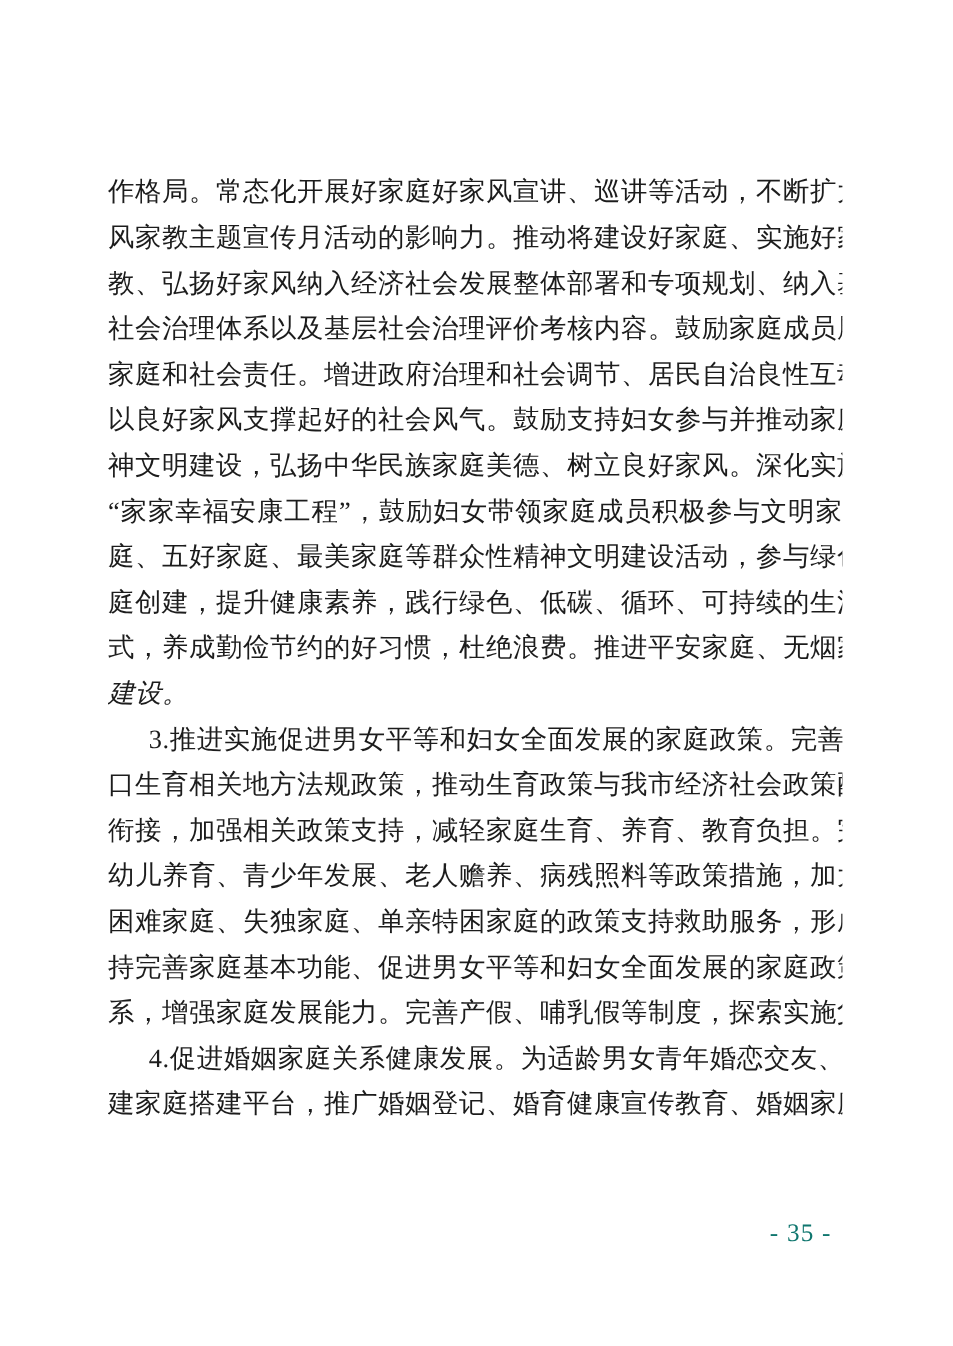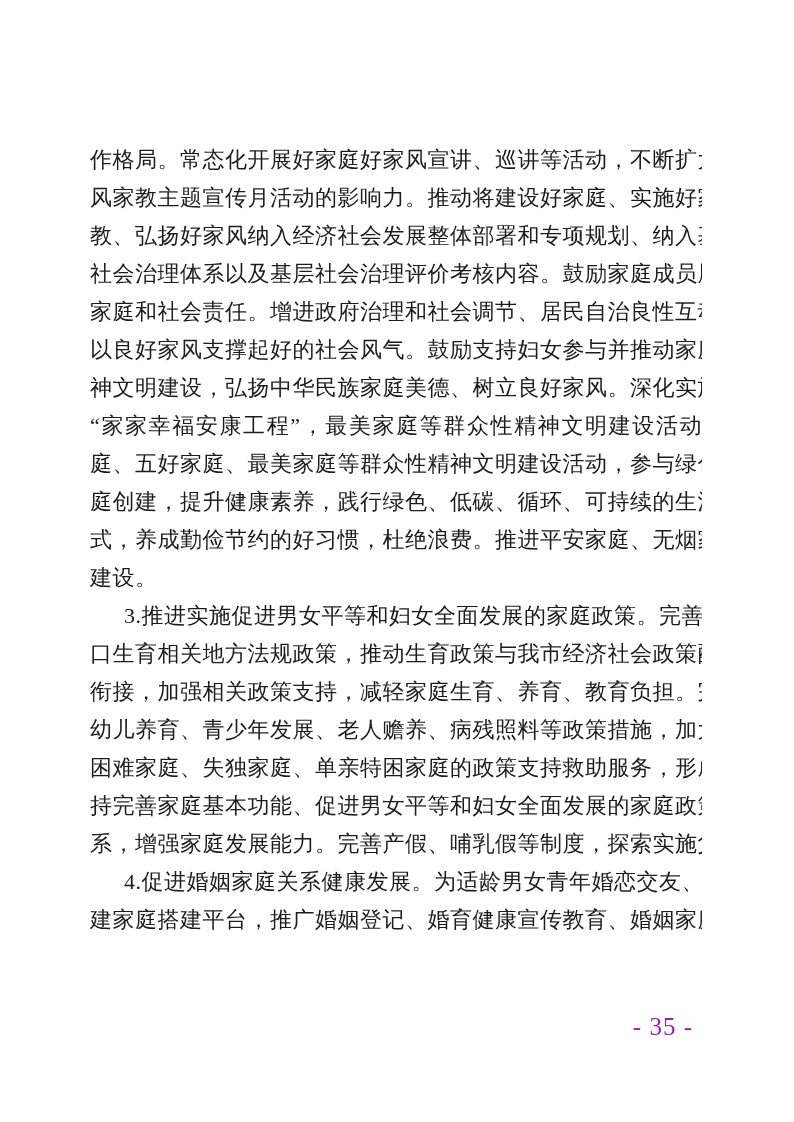--- a/index.html
+++ b/index.html
@@ -29,49 +29,50 @@
     letter-spacing: 0.5px;
     white-space: nowrap;
     text-align: justify;
     text-align-last: justify;
     -moz-text-align-last: justify;
     overflow: hidden;
   }
   .line.short {
     text-align: left;
     text-align-last: left;
+    font-style: italic;
     -moz-text-align-last: left;
   }
   .line.indent {
     padding-left: 34px;
   }
   .page-number {
     position: absolute;
     top: 1012px;
     right: 101px;
-    font-size: 25px;
+    font-size: 21px;
     line-height: 30px;
     letter-spacing: 1px;
-    color: #a21caf;
+    color: #0f766e;
     text-align: center;
   }
 </style>
 </head>
 <body>
 
 <div class="page">
   <div class="body-text">
     <div class="line">作格局。常态化开展好家庭好家风宣讲、巡讲等活动，不断扩大家</div>
     <div class="line">风家教主题宣传月活动的影响力。推动将建设好家庭、实施好家</div>
     <div class="line">教、弘扬好家风纳入经济社会发展整体部署和专项规划、纳入基层</div>
     <div class="line">社会治理体系以及基层社会治理评价考核内容。鼓励家庭成员履行</div>
     <div class="line">家庭和社会责任。增进政府治理和社会调节、居民自治良性互动，</div>
     <div class="line">以良好家风支撑起好的社会风气。鼓励支持妇女参与并推动家庭精</div>
     <div class="line">神文明建设，弘扬中华民族家庭美德、树立良好家风。深化实施</div>
-    <div class="line">“家家幸福安康工程”，最美家庭等群众性精神文明建设活动</div>
+    <div class="line">“家家幸福安康工程”，鼓励妇女带领家庭成员积极参与文明家</div>
     <div class="line">庭、五好家庭、最美家庭等群众性精神文明建设活动，参与绿色家</div>
     <div class="line">庭创建，提升健康素养，践行绿色、低碳、循环、可持续的生活方</div>
     <div class="line">式，养成勤俭节约的好习惯，杜绝浪费。推进平安家庭、无烟家庭</div>
     <div class="line short">建设。</div>
     <div class="line indent">3.推进实施促进男女平等和妇女全面发展的家庭政策。完善人</div>
     <div class="line">口生育相关地方法规政策，推动生育政策与我市经济社会政策配套</div>
     <div class="line">衔接，加强相关政策支持，减轻家庭生育、养育、教育负担。完善</div>
     <div class="line">幼儿养育、青少年发展、老人赡养、病残照料等政策措施，加大对</div>
     <div class="line">困难家庭、失独家庭、单亲特困家庭的政策支持救助服务，形成支</div>
     <div class="line">持完善家庭基本功能、促进男女平等和妇女全面发展的家庭政策体</div>

